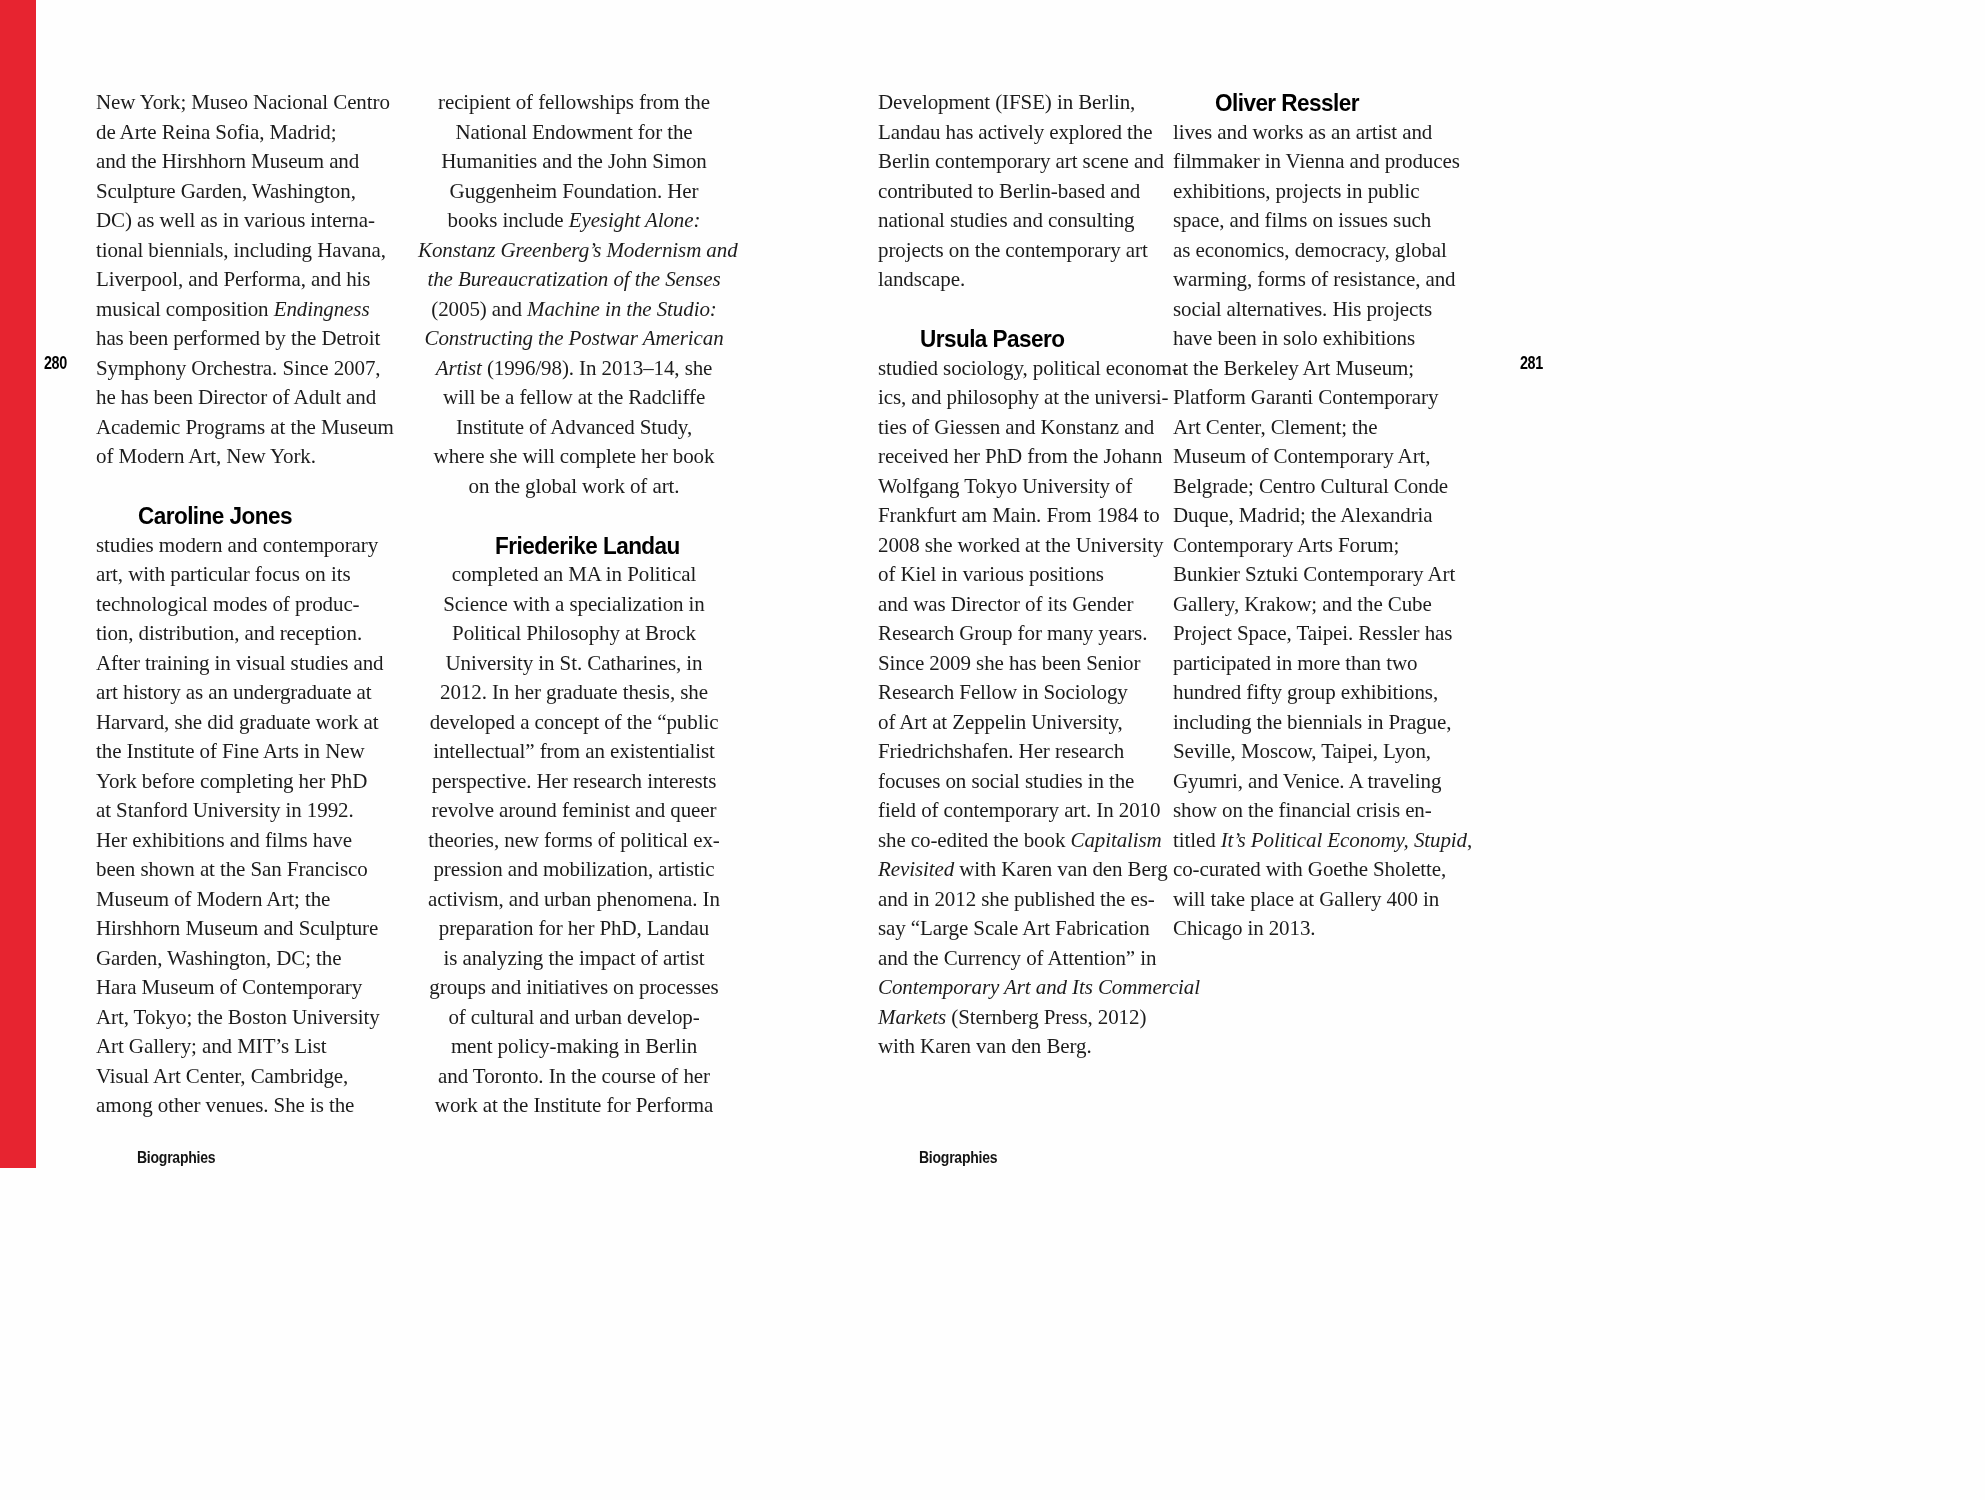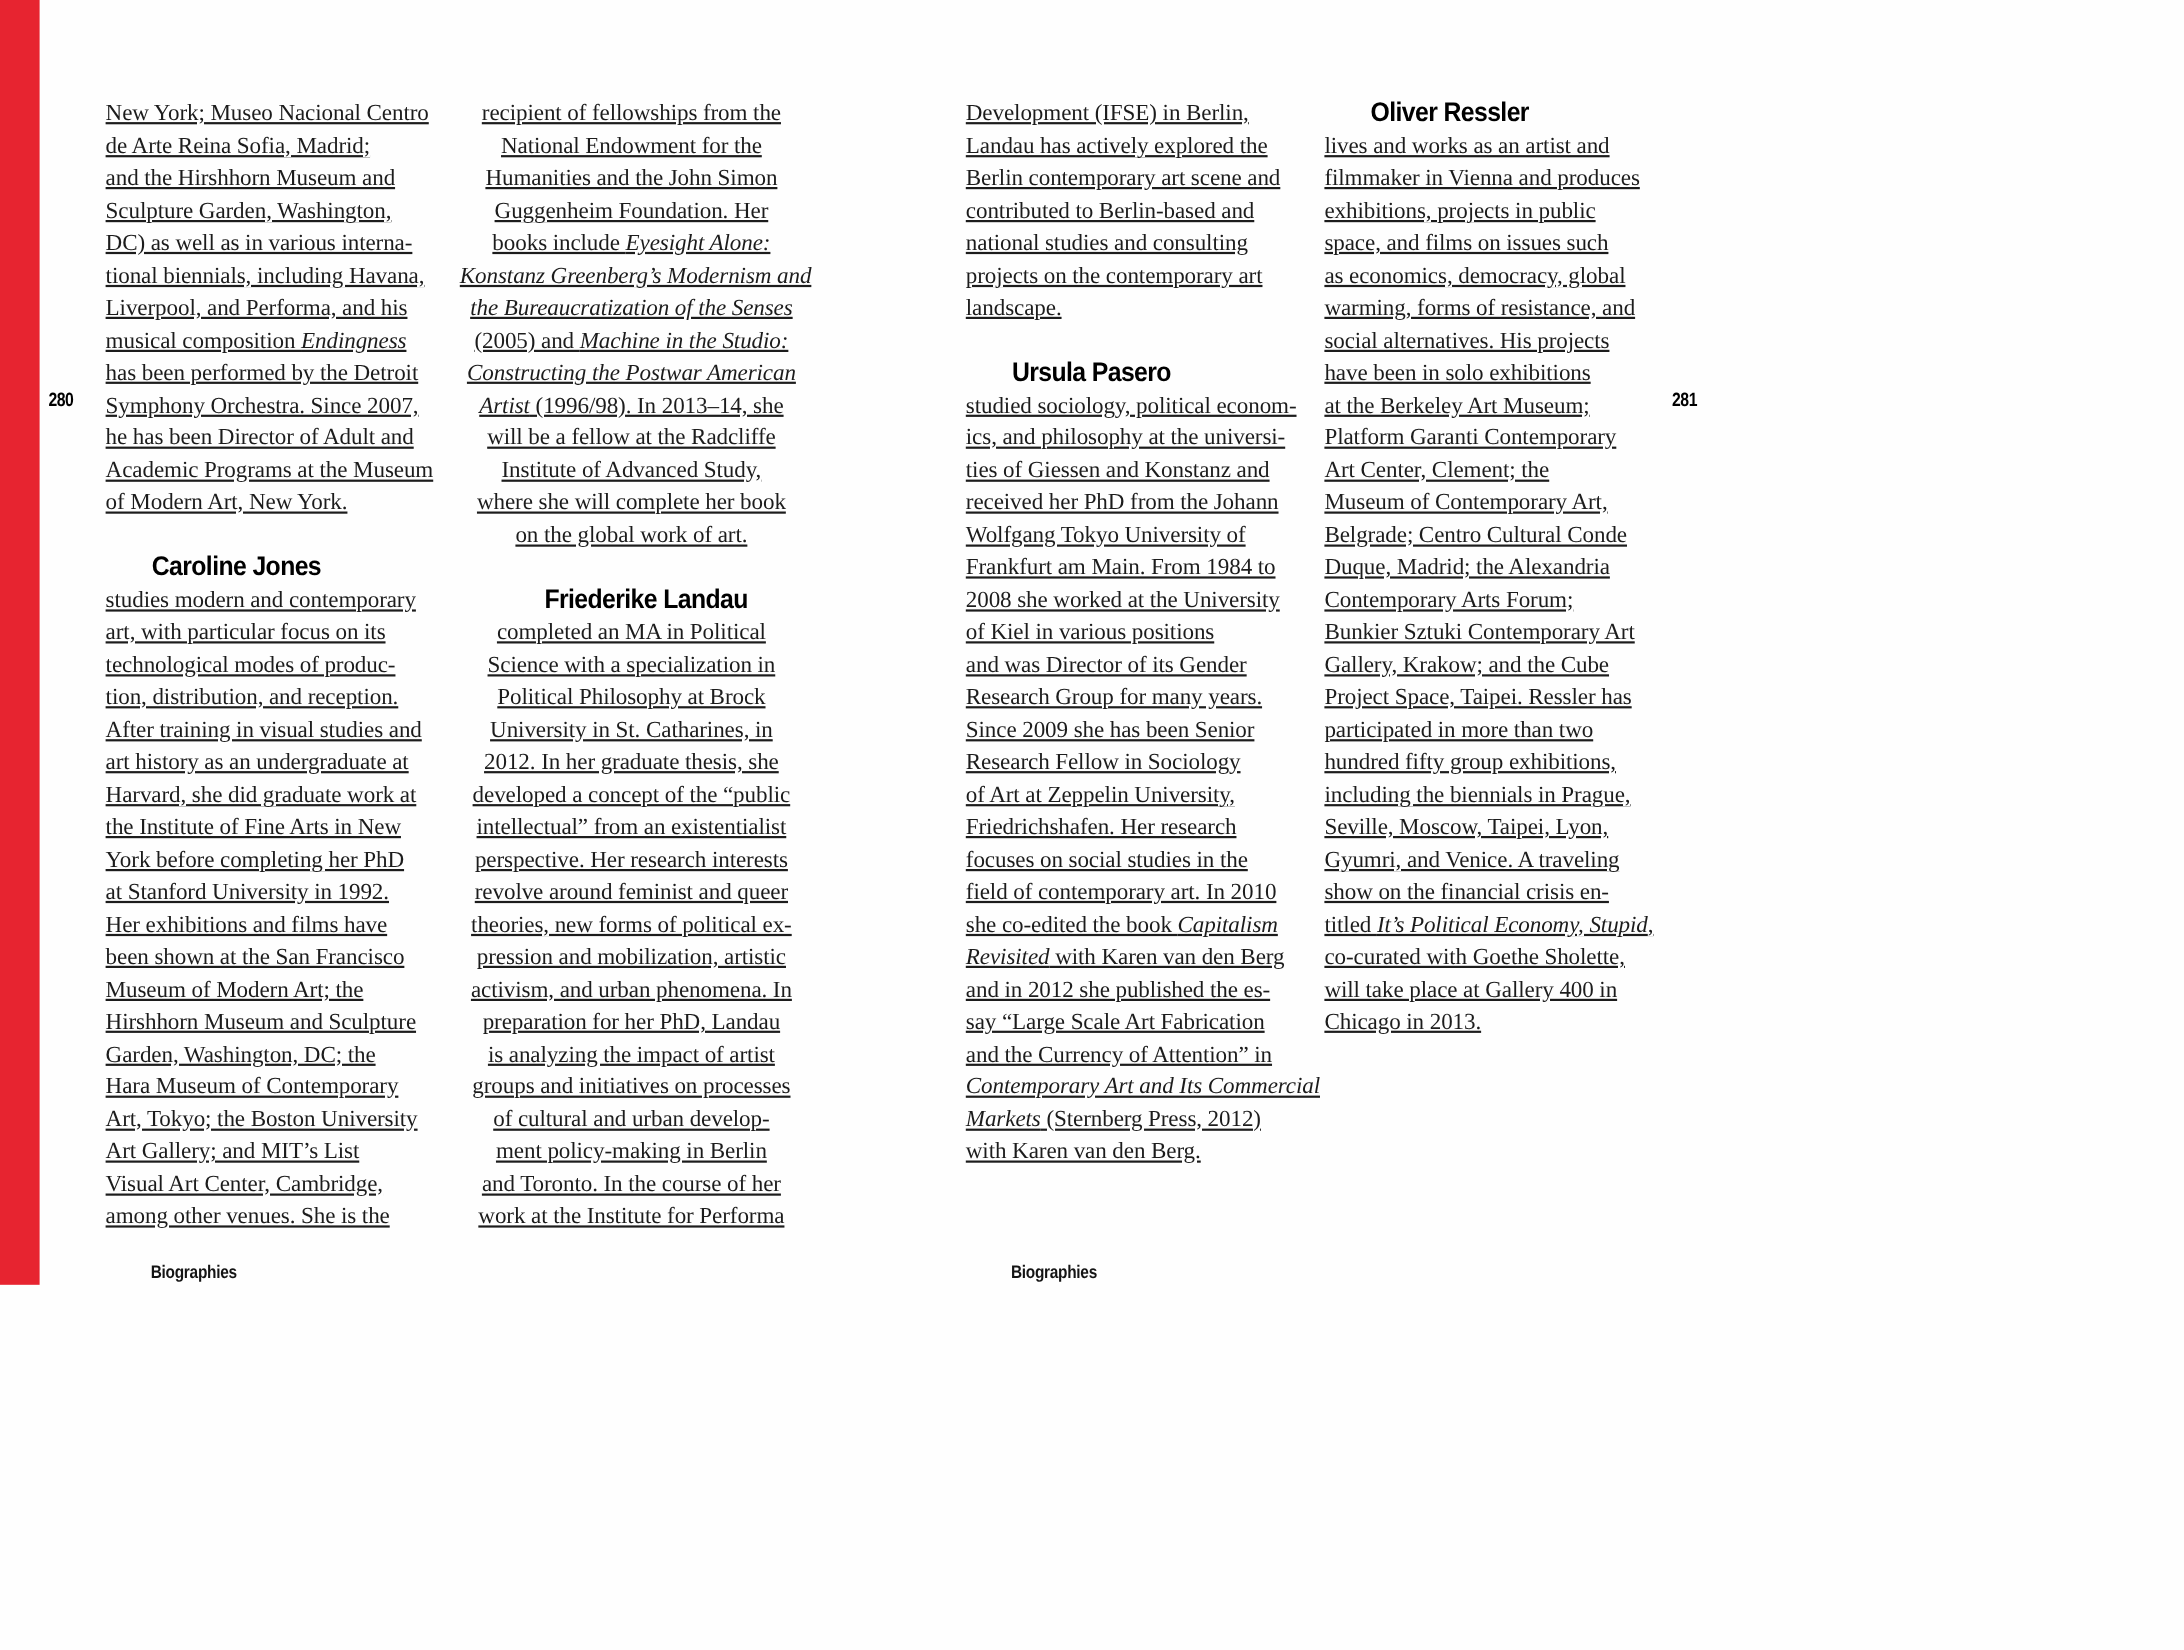--- a/index.html
+++ b/index.html
@@ -11,21 +11,20 @@
     font-family:"Liberation Serif", serif;
     color:#1c1c1c;
   }
   .red-bar{
     position:absolute;left:0;top:0;
     width:36px;height:1168px;
   }
   .column{
     position:absolute;top:88px;
     width:312px;
-    text-decoration:underline;
   }
   .row{
     height:29.5px;
     line-height:29.5px;
     font-size:21px;
     white-space:nowrap;
     letter-spacing:-0.1px;
   }
   .row i{font-style:italic;}
   .row.blank{height:29.5px;}
@@ -58,21 +57,21 @@
     font-size:16.5px;
     line-height:29.5px;
     letter-spacing:-0.3px;
     color:#141414;
     transform:scaleX(.85);
     transform-origin:0 50%;
   }
   #col1{left:96px;}
   #col2{left:418px;text-align:center;}
   #col3{left:878px;}
-  #col4{left:1204px;}
+  #col4{left:1173px;}
   #pn-left{left:44px;}
   #pn-right{left:1520px;}
   #footer-left{left:137px;}
   #footer-right{left:919px;}
 </style>
 </head>
 <body>
 
 <div class="red-bar" style="background: rgb(231, 36, 48);"></div>
 

